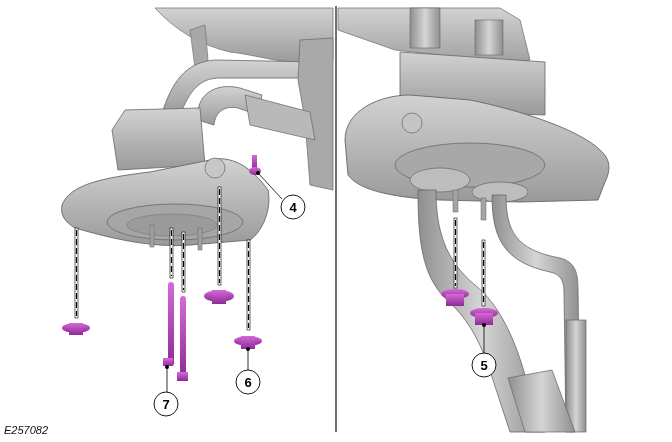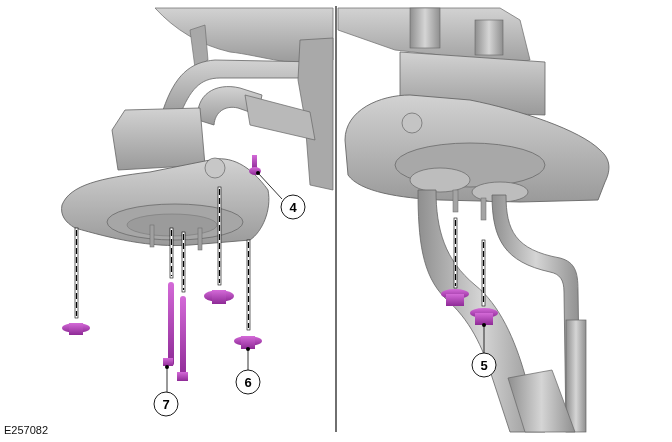--- a/index.html
+++ b/index.html
@@ -1,19 +1,19 @@
 <!DOCTYPE html>
 <html><head>
 <meta charset="utf-8">
 <style>
   html, body { margin: 0; padding: 0; background: #ffffff; }
   .canvas { position: relative; width: 672px; height: 442px; overflow: hidden; background: #fff; font-family: "Liberation Sans", sans-serif; }
   svg { position: absolute; left: 0; top: 0; }
   .callout-num { font-family: "Liberation Sans", sans-serif; font-size: 13px; font-weight: bold; fill: #000; }
-  .figure-id { position: absolute; left: 4px; top: 424px; font-size: 11px; color: #111; font-family: "Liberation Sans", sans-serif; }
+  .figure-id { position: absolute; left: 4px; top: 424px; font-size: 11px; color: #111; font-family: "Liberation Sans", sans-serif; font-style: italic; }
 </style>
 </head>
 <body>
 
 <div class="canvas">
 <svg width="672" height="442" viewBox="0 0 672 442">
   <defs>
     <linearGradient id="g1" x1="0" y1="0" x2="0" y2="1">
       <stop offset="0" stop-color="#d2d2d2"></stop>
           <stop offset="1" stop-color="#9a9a9a"></stop>

